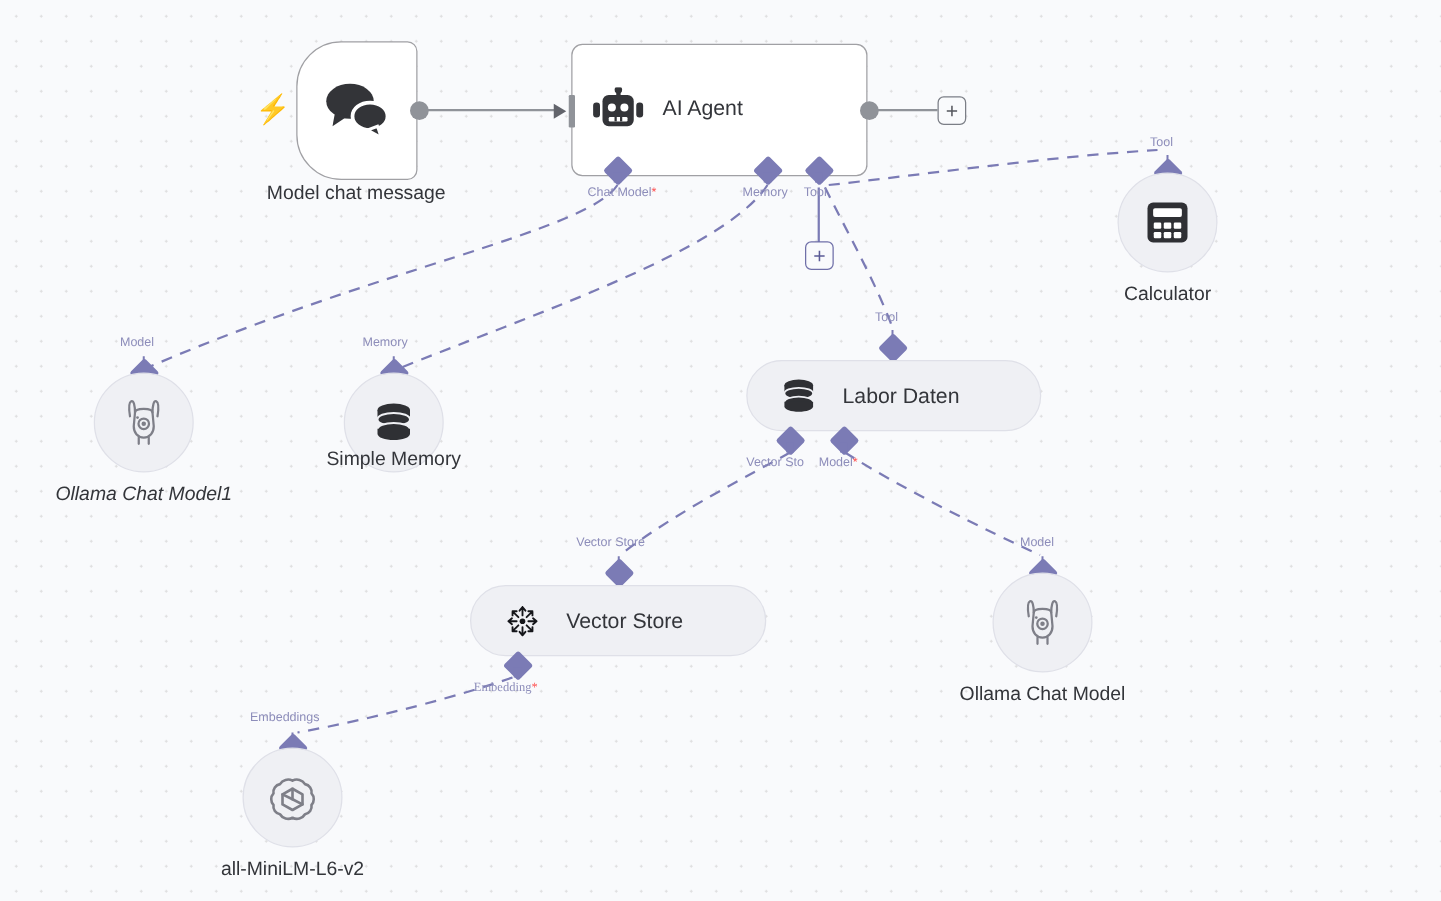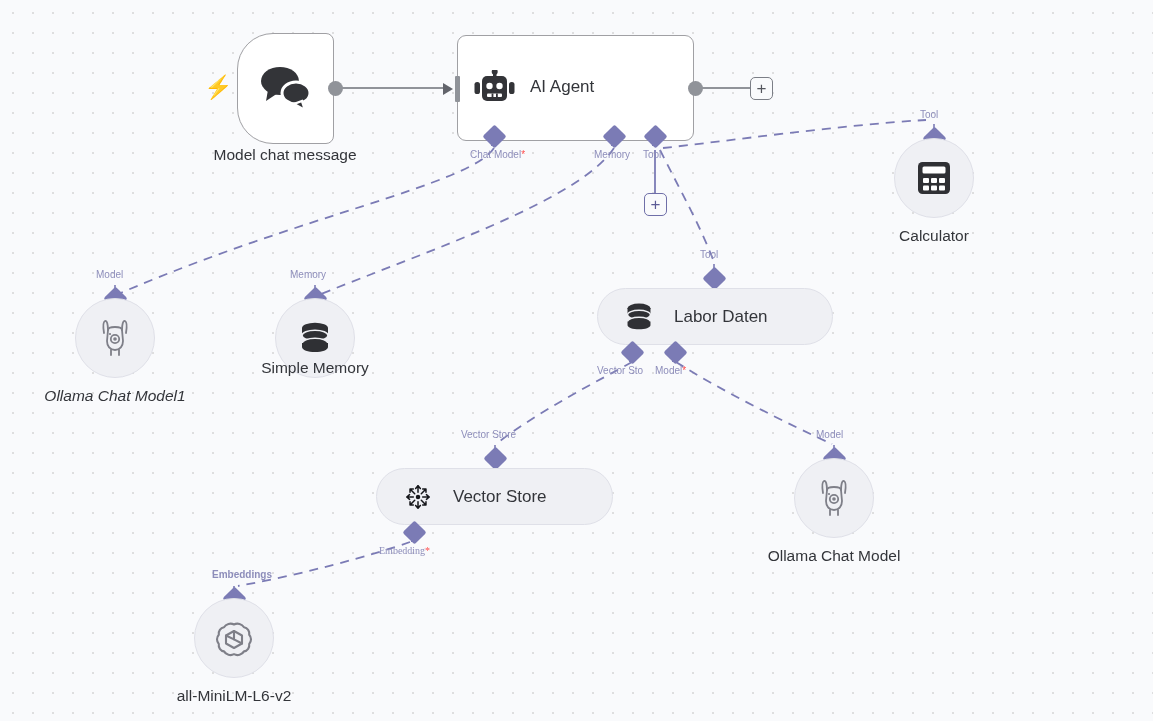--- a/index.html
+++ b/index.html
@@ -284,21 +284,21 @@
         <path d="M 10 11 C 10 7, 24 7, 24 11 L 25 22 C 25 27, 22 31, 17 31 C 12 31, 9 27, 9 22 Z"></path>
         <path d="M 13 31 L 13 36 M 21 31 L 21 36"></path>
         <circle cx="17" cy="20" r="4.2"></circle>
       </g>
       <circle cx="17" cy="20" r="1.8" fill="#7e7f88"></circle>
       <circle cx="12" cy="15" r="1.1" fill="#7e7f88"></circle>
     </svg>
   </div>
   <div class="caption" style="left:744px;top:546px;width:180px;">Ollama Chat Model</div>
 
-  <div class="port-label" style="left:212px;top:569px;font-weight:bold;">Embeddings</div>
+  <div class="port-label" style="left:200px;top:569px;">Embeddings</div>
   <div class="diamond" style="left:226px;top:590px;"></div>
   <div class="circle-node" style="left:194px;top:598px;">
     <svg width="38" height="38" viewBox="0 0 38 38" xmlns="http://www.w3.org/2000/svg">
       <g fill="none" stroke="#7e7f88" stroke-width="2.1" stroke-linejoin="round" stroke-linecap="round">
         <path d="M 19 5.5 C 22.5 3.6, 27 4.9, 29 8.3 C 32.5 8.9, 34.8 12.2, 34.2 15.7 C 36.6 18.3, 36.6 22.4, 34.2 25 C 34.8 28.5, 32.5 31.8, 29 32.4 C 27 35.8, 22.5 37.1, 19 35.2 C 15.5 37.1, 11 35.8, 9 32.4 C 5.5 31.8, 3.2 28.5, 3.8 25 C 1.4 22.4, 1.4 18.3, 3.8 15.7 C 3.2 12.2, 5.5 8.9, 9 8.3 C 11 4.9, 15.5 3.6, 19 5.5 Z"></path>
         <path d="M 19 12 L 27 16.5 L 27 24.5 L 19 29 L 11 24.5 L 11 16.5 Z"></path>
         <path d="M 19 12 L 19 20.4 L 27 24.5"></path>
         <path d="M 11 16.5 L 19 20.4"></path>
       </g>
     </svg>

